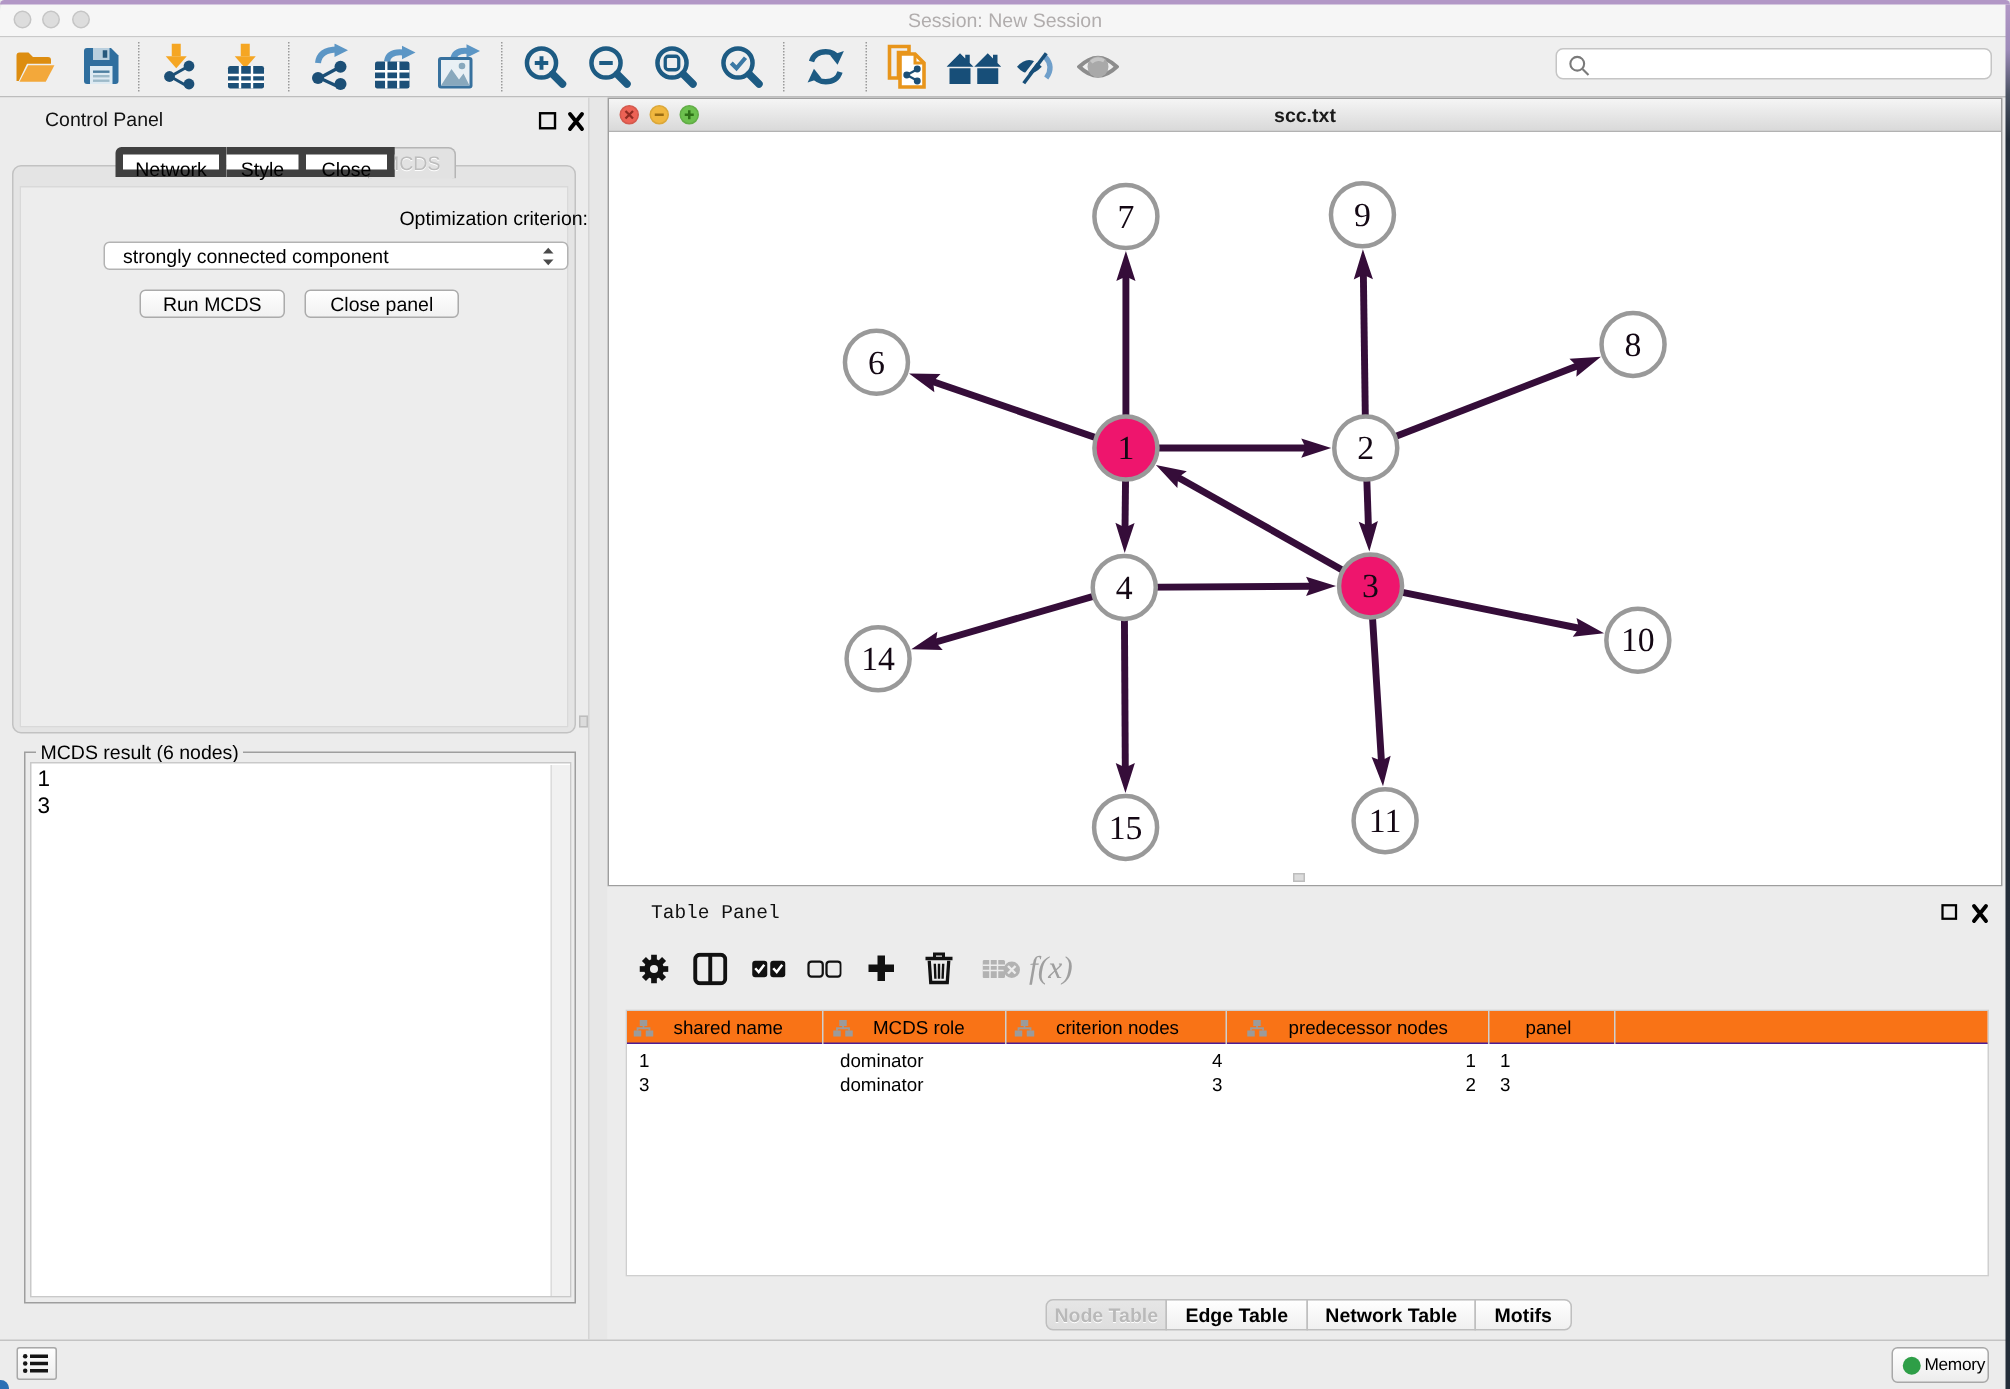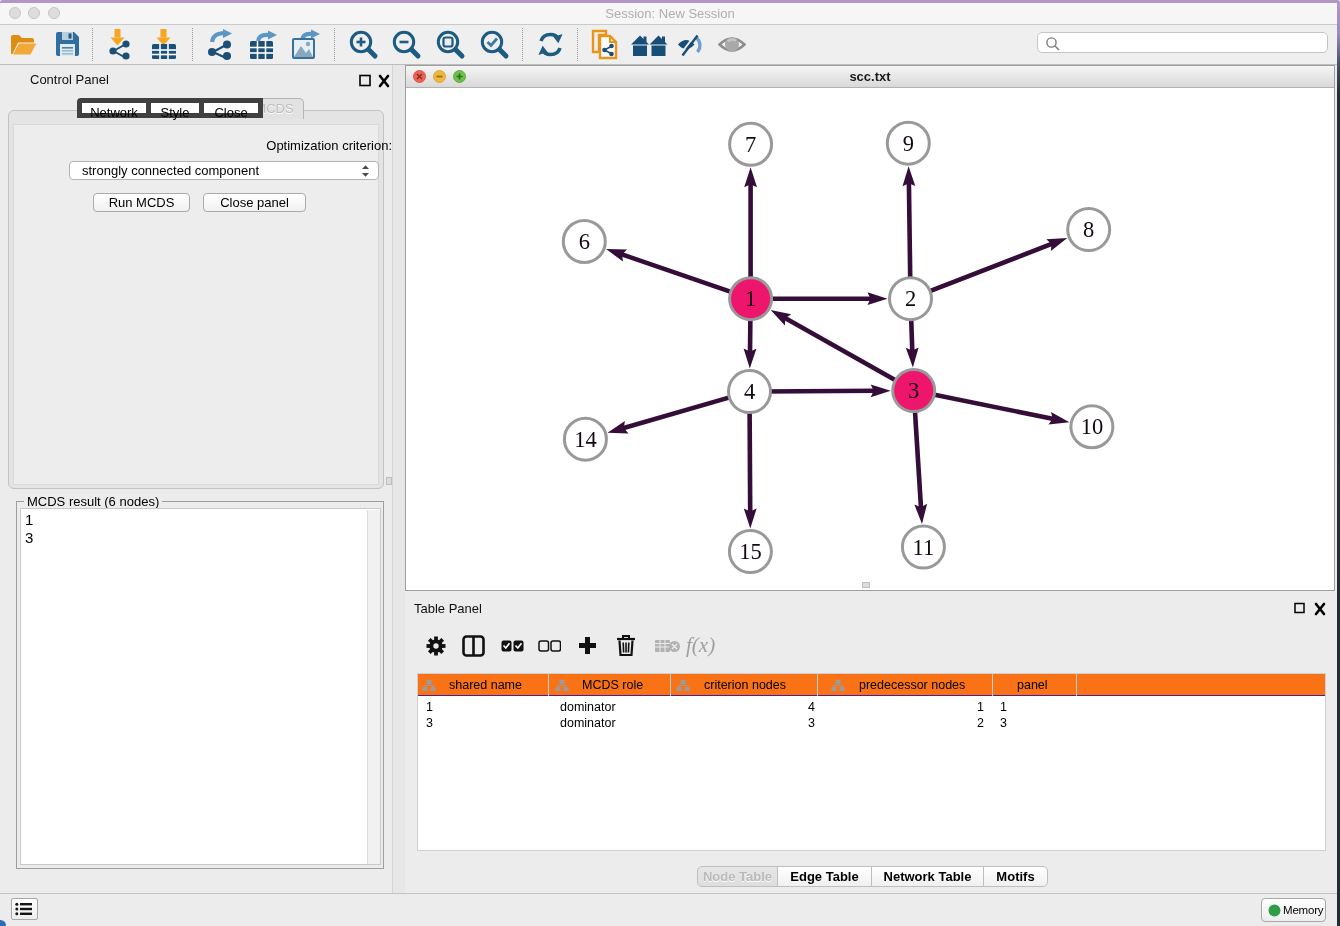--- a/index.html
+++ b/index.html
@@ -38,21 +38,21 @@
 #vdiv { left:392px; top:65px; width:13px; height:828px; background:#e7e7e7; border-left:1px solid #d4d4d4; }
 
 
 #netwin { left:405px; top:65px; width:930px; height:526px; border:1px solid #9e9e9e; background:#ffffff; }
 #nettitle { left:0; top:0; width:928px; height:22px; background:linear-gradient(#f5f5f5,#d9d9d9); border-bottom:1px solid #b2b2b2; }
 .wl { top:4px; width:13px; height:13px; border-radius:50%; }
 #netname { left:0; top:3px; width:928px; text-align:center; font-size:13px; font-weight:bold; color:#1a1a1a; }
 
 
 #tpanel { left:405px; top:591px; width:935px; height:302px; background:#ececec; }
-#tptitle { left:9px; top:10px; font-size:13px; color:#111; }
+#tptitle { left:29px; top:10px; font-size:13px; color:#111;font-family:Liberation Mono, monospace; }
 #ttable { left:12px; top:82px; width:909px; height:178px; background:#ffffff; border:1px solid #cfcfcf; }
 #thead { left:0; top:0; width:907px; height:22px; background:#f97316; border-bottom:1px solid #4c1d95; }
 .hsep { top:0; width:0; height:22px; border-left:1px solid #cfcfcf; position:absolute; }
 .hlabel { top:4px; font-size:12.5px; color:#000; position:absolute; }
 .hic { top:5px; position:absolute; }
 .cell { font-size:12.5px; color:#000; position:absolute; }
 .btab { top:275px; height:21px; font-size:13px; font-weight:bold; text-align:center; line-height:20px; background:linear-gradient(#ffffff,#f0f0f0); border:1px solid #bfbfbf; border-radius:0; color:#000; }
 #tabnode { background:linear-gradient(#e6e6e6,#dedede); color:#b9b9b9; text-shadow:0 1px 0 #fff; }
 
 

